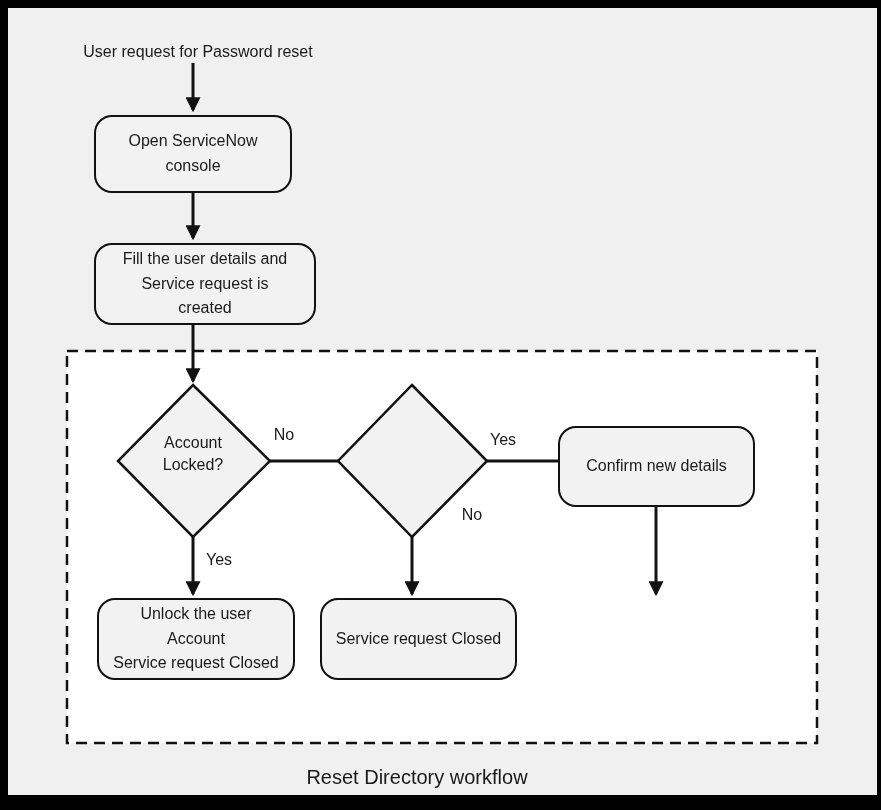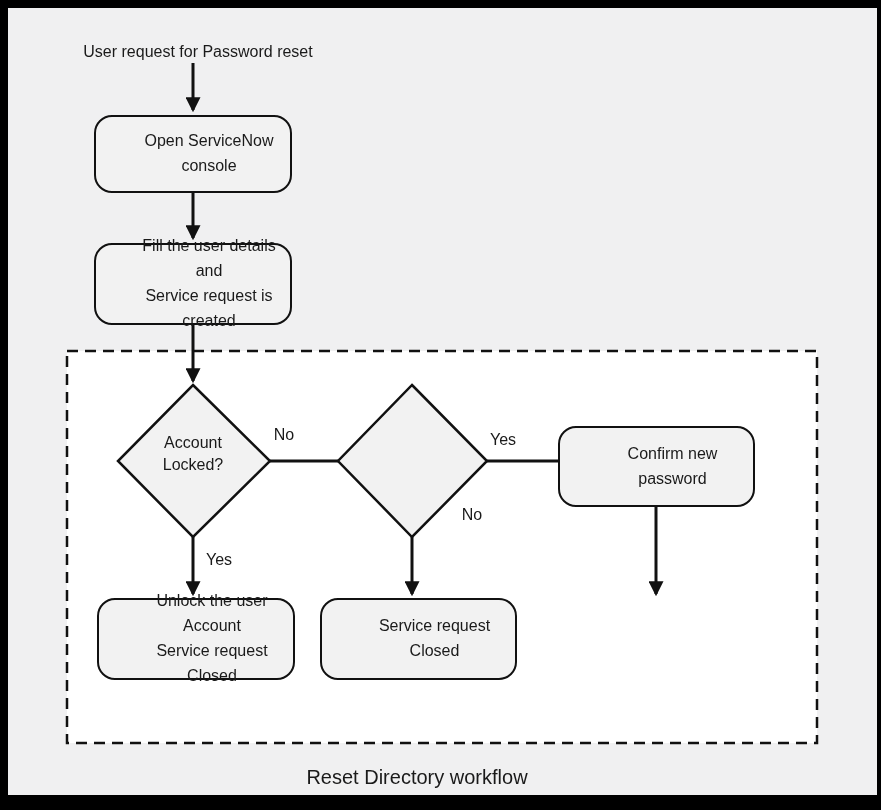--- a/index.html
+++ b/index.html
@@ -54,21 +54,20 @@
     border: 2.5px solid var(--stroke, #111);
     border-radius: 18px;
     display: flex;
     align-items: center;
     justify-content: center;
     text-align: center;
     white-space: pre-line;
     font-size: 16px;
     line-height: 1.55;
     color: var(--text, #1a1a1a);
-    padding-left: 32px;
   }
   .label {
     position: absolute;
     text-align: center;
     white-space: pre-line;
     font-size: 16px;
     line-height: 22px;
     color: var(--text, #1a1a1a);
   }
   .title-label { font-size: 16px; }
@@ -99,29 +98,29 @@
 
     <polygon class="diamond" points="185,377 262,453 185,529 110,453"></polygon>
     <polygon class="diamond" points="404,377 479,453 404,529 330,453"></polygon>
   </svg>
 
   <div class="label title-label" style="left:40px; top:33px; width:300px;">User request for Password reset</div>
 
   <div class="node" style="left:86px; top:107px; width:198px; height:78px;">Open ServiceNow
 console</div>
 
-  <div class="node" style="left:86px; top:235px; width:198px; height:82px;">Fill the user details and
+  <div class="node" style="left:86px; top:235px; width:222px; height:82px;">Fill the user details and
 Service request is
 created</div>
 
   <div class="label" style="left:115px; top:424px; width:140px;">Account
 Locked?</div>
 
 
-  <div class="node" style="left:550px; top:418px; width:197px; height:81px;">Confirm new password</div>
+  <div class="node" style="left:550px; top:418px; width:197px; height:81px;">Confirm new details</div>
 
   <div class="node" style="left:89px; top:590px; width:198px; height:82px;">Unlock the user
 Account
 Service request Closed</div>
 
   <div class="node" style="left:312px; top:590px; width:197px; height:82px;">Service request Closed</div>
 
 
   <div class="label" style="left:254px; top:416px; width:44px;">No</div>
 

